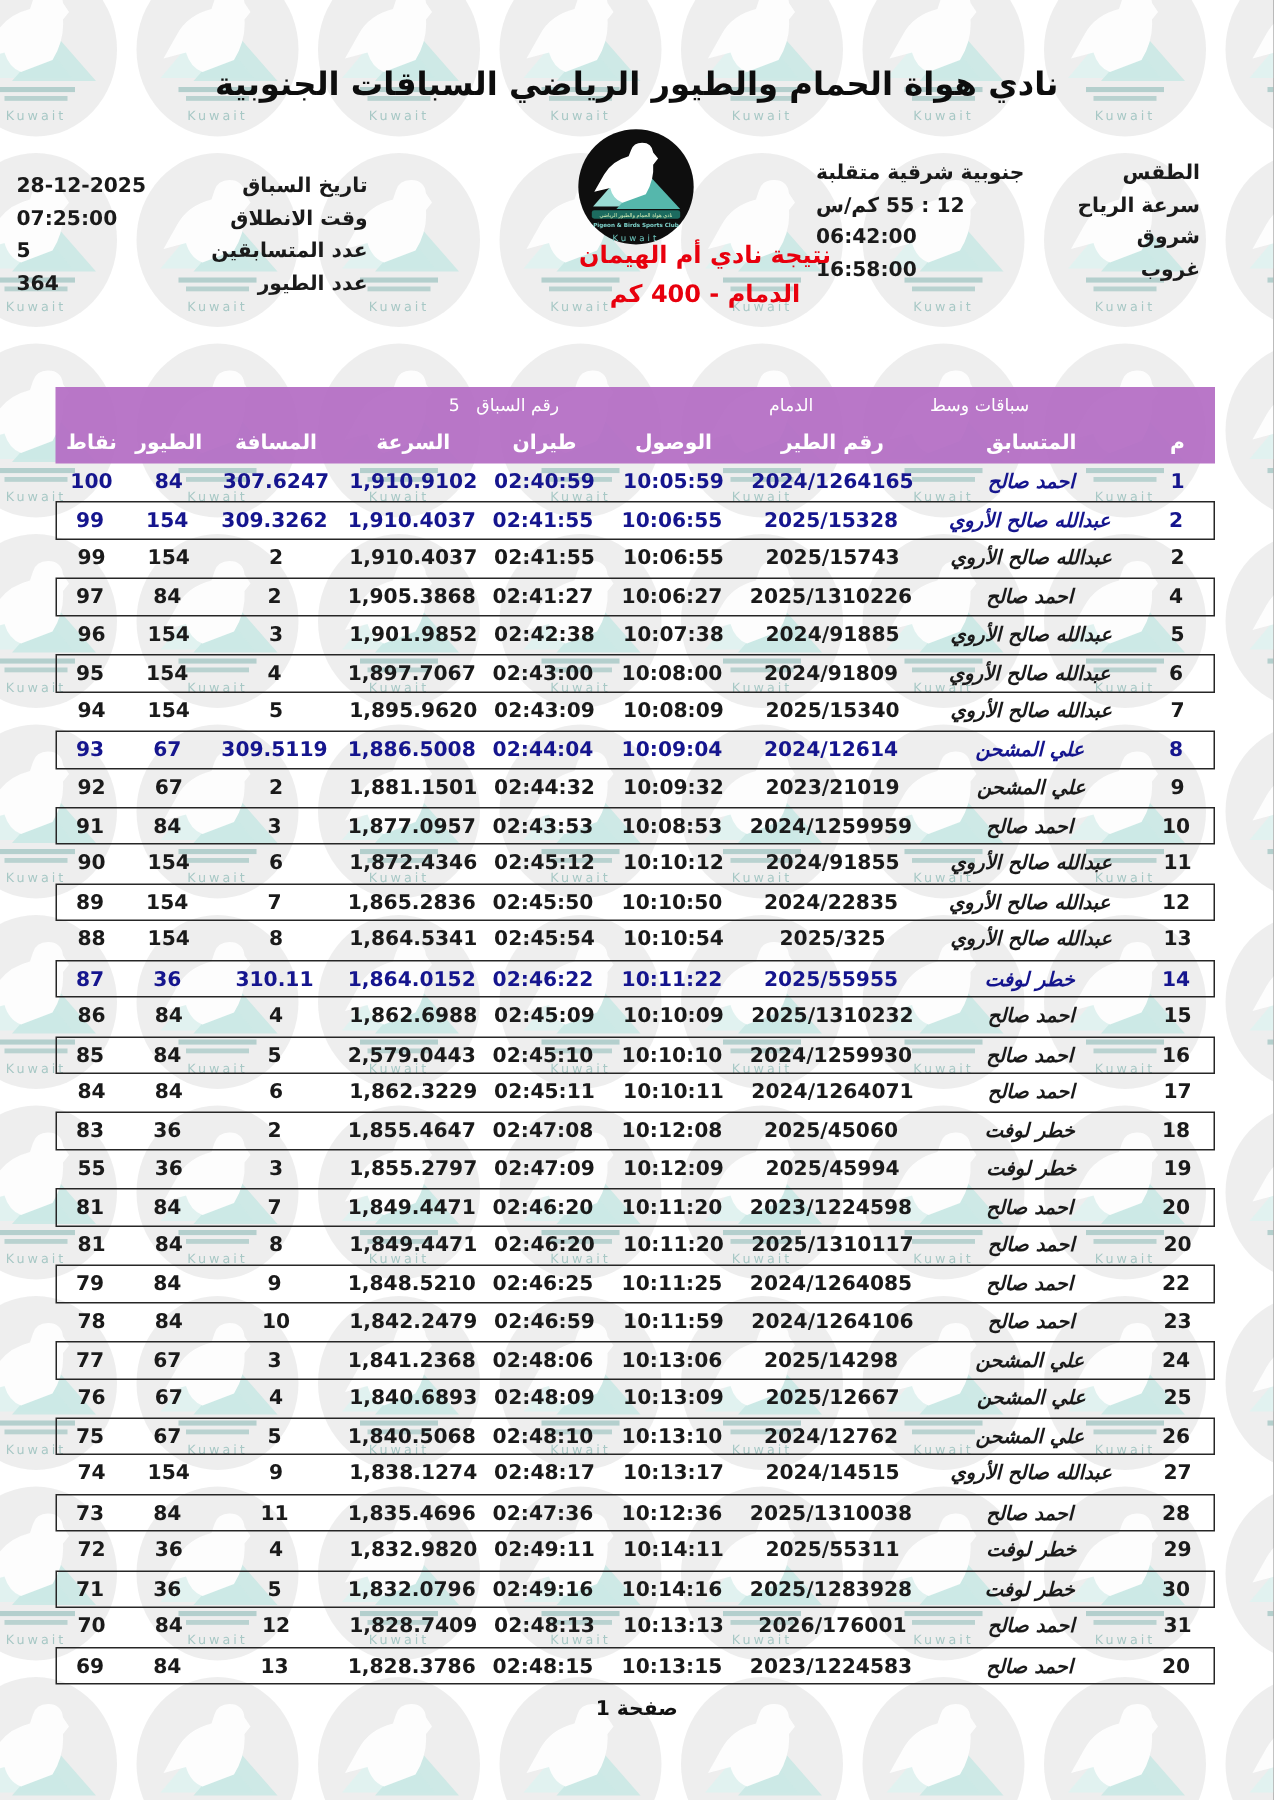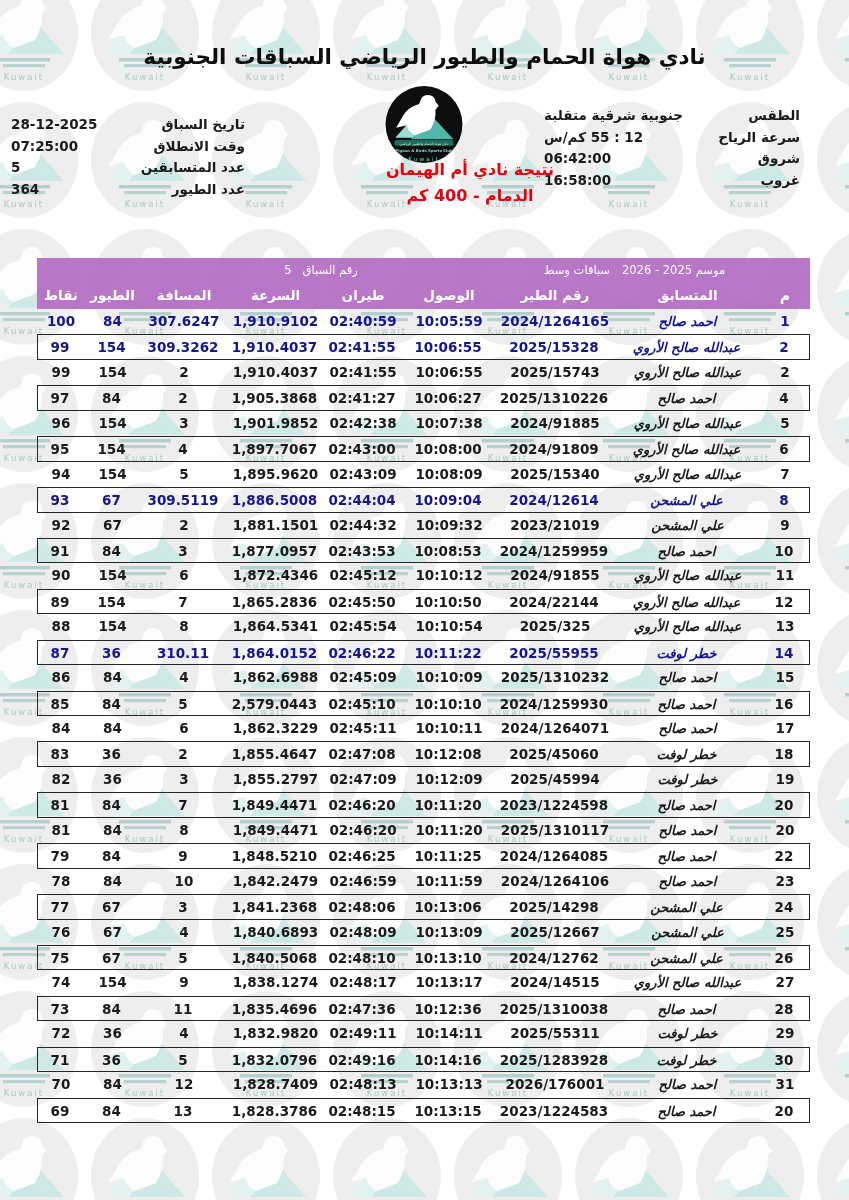--- a/index.html
+++ b/index.html
@@ -31,21 +31,21 @@
     color:#e8000d;font-weight:bold;font-size:16px;line-height:25.5px;
   }
   
   .rtable{position:absolute;top:258px;left:37px;width:773px;}
   .meta-row{
     display:flex;direction:rtl;height:24px;line-height:24px;color:#ffffff;
     background:rgba(180,109,196,.93);font-size:11.5px;
   }
   .meta-row .mc{white-space:nowrap;}
   .mc-season{width:200px;text-align:left;padding-left:12px;box-sizing:border-box;}
-  .mc-cat{width:190px;text-align:right;}
+  .mc-cat{width:190px;text-align:left;}
   .mc-point{width:185px;text-align:center;}
   .mc-race{width:198px;text-align:center;}
   .cols-row,.data-row{
     display:grid;direction:rtl;
     grid-template-columns:50px 145px 120px 92px 80px 95px 88px 55px 48px;
   }
   .cols-row{
     height:27px;line-height:27px;background:rgba(180,109,196,.93);
     color:#fff;font-weight:bold;font-size:13.5px;text-align:center;
   }
@@ -987,22 +987,22 @@
       <div class="val">16:58:00</div>
     </div>
 
     <div class="result-title">
       <div>نتيجة نادي أم الهيمان</div>
       <div>الدمام - 400 كم</div>
     </div>
 
     <div class="rtable">
       <div class="meta-row">
-        <div class="mc mc-season">موسم 2025 - 2026</div>
         <div class="mc mc-cat">سباقات وسط</div>
+        <div class="mc mc-point">الدمام</div>
         <div class="mc mc-race">رقم السباق&nbsp;&nbsp;&nbsp;5</div>
       </div>
       <div class="cols-row">
         <span>م</span>
         <span>المتسابق</span>
         <span>رقم الطير</span>
         <span>الوصول</span>
         <span>طيران</span>
         <span>السرعة</span>
         <span>المسافة</span>
@@ -1127,21 +1127,21 @@
             <span class="num">10:10:12</span>
             <span class="num">02:45:12</span>
             <span class="num">1,872.4346</span>
             <span class="num">6</span>
             <span class="num">154</span>
             <span class="num">90</span>
           </div>
           <div class="data-row boxed">
             <span>12</span>
             <span class="cell-name">عبدالله صالح الأروي</span>
-            <span class="num">2024/22144</span>
+            <span class="num">2024/22835</span>
             <span class="num">10:10:50</span>
             <span class="num">02:45:50</span>
             <span class="num">1,865.2836</span>
             <span class="num">7</span>
             <span class="num">154</span>
             <span class="num">89</span>
           </div>
           <div class="data-row">
             <span>13</span>
             <span class="cell-name">عبدالله صالح الأروي</span>
@@ -1210,21 +1210,21 @@
           </div>
           <div class="data-row">
             <span>19</span>
             <span class="cell-name">خطر لوفت</span>
             <span class="num">2025/45994</span>
             <span class="num">10:12:09</span>
             <span class="num">02:47:09</span>
             <span class="num">1,855.2797</span>
             <span class="num">3</span>
             <span class="num">36</span>
-            <span class="num">82</span>
+            <span class="num">55</span>
           </div>
           <div class="data-row boxed">
             <span>20</span>
             <span class="cell-name">احمد صالح</span>
             <span class="num">2023/1224598</span>
             <span class="num">10:11:20</span>
             <span class="num">02:46:20</span>
             <span class="num">1,849.4471</span>
             <span class="num">7</span>
             <span class="num">84</span>
@@ -1358,14 +1358,15 @@
             <span class="num">10:13:15</span>
             <span class="num">02:48:15</span>
             <span class="num">1,828.3786</span>
             <span class="num">13</span>
             <span class="num">84</span>
             <span class="num">69</span>
           </div>
         </div>
     </div>
 
+    <div class="page-footer">صفحة 1</div>
   </div>
 </div>
 
 </body></html>

